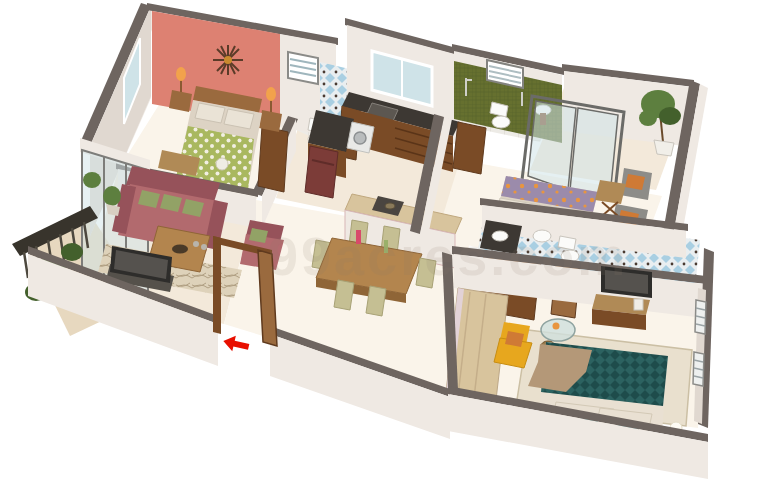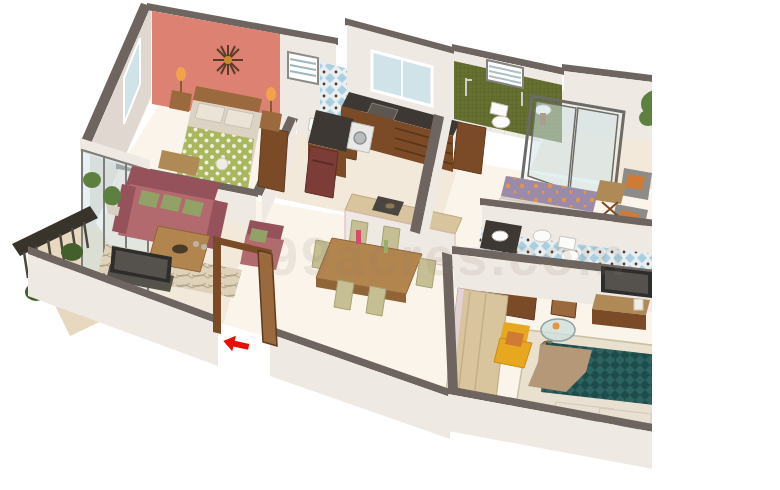--- a/index.html
+++ b/index.html
@@ -1,16 +1,16 @@
 <!DOCTYPE html>
 <html style="--floor: #f3e9da; --floorLight: #faf4ea; --floorBalcony: #e7d8bf; --floorTile: #edebe6; --wall: #efe9e3; --wallShade: #e0d8d0; --cap: #6e6560; --coral: #dd8172; --coralDark: #c96e62; --glass: #cfe3e8; --glassFrame: #7d7d7a; --wood: #9a6a3e; --woodDark: #7a4b26; --woodLight: #d8c49d; --woodMid: #b08a56; --counterDark: #3d3833; --fridge: #7c3c38; --fixture: #fbfbf9; --tileBlue: #a9cfe2; --tileBlueDark: #4a3a30; --tileGreen: #66702f; --tileGreenDark: #4f5922; --duvetGreen: #a9b85f; --bedCream: #ddd3c4; --pillow: #eae3d6; --sofaRose: #b26a6e; --sofaRoseDark: #96525a; --cushionGreen: #92a266; --chairOlive: #c5bf93; --tableWood: #b3854e; --bedPurple: #9b8bab; --floralOrange: #e8953f; --armchairGrey: #8d8c88; --bedTeal: #2c6260; --bedTealDark: #1e4c4b; --throwTan: #b49878; --pillowCream: #e9e0d2; --chairYellow: #e7a71e; --cushionOrange: #cf7a35; --plant: #5d7f3f; --plantDark: #43602c; --railing: #38342c; --rug: #ded2ba; --rugLine: #b09f82; --tvDark: #2e2d2b; --tvScreen: #55524e; --arrowRed: #e80f00; --watermark: #8a7a6a; --lampOrange: #f2a24b; --tableGlass: #cfe0dd;"><head>
 <meta charset="utf-8">
 <style>
   html,body{margin:0;padding:0;background:#ffffff;}
-  .stage{position:relative;width:652px;height:490px;background:#fff;overflow:hidden;
+  .stage{position:relative;width:780px;height:490px;background:#fff;overflow:hidden;
          font-family:"Liberation Sans",sans-serif;}
   svg{display:block;}
   .wm{font-family:"Liberation Sans",sans-serif;font-weight:bold;letter-spacing:3px;}
 </style>
 </head>
 <body>
 
 <div class="stage">
 <svg width="780" height="490" viewBox="0 0 780 490">
   <defs>

